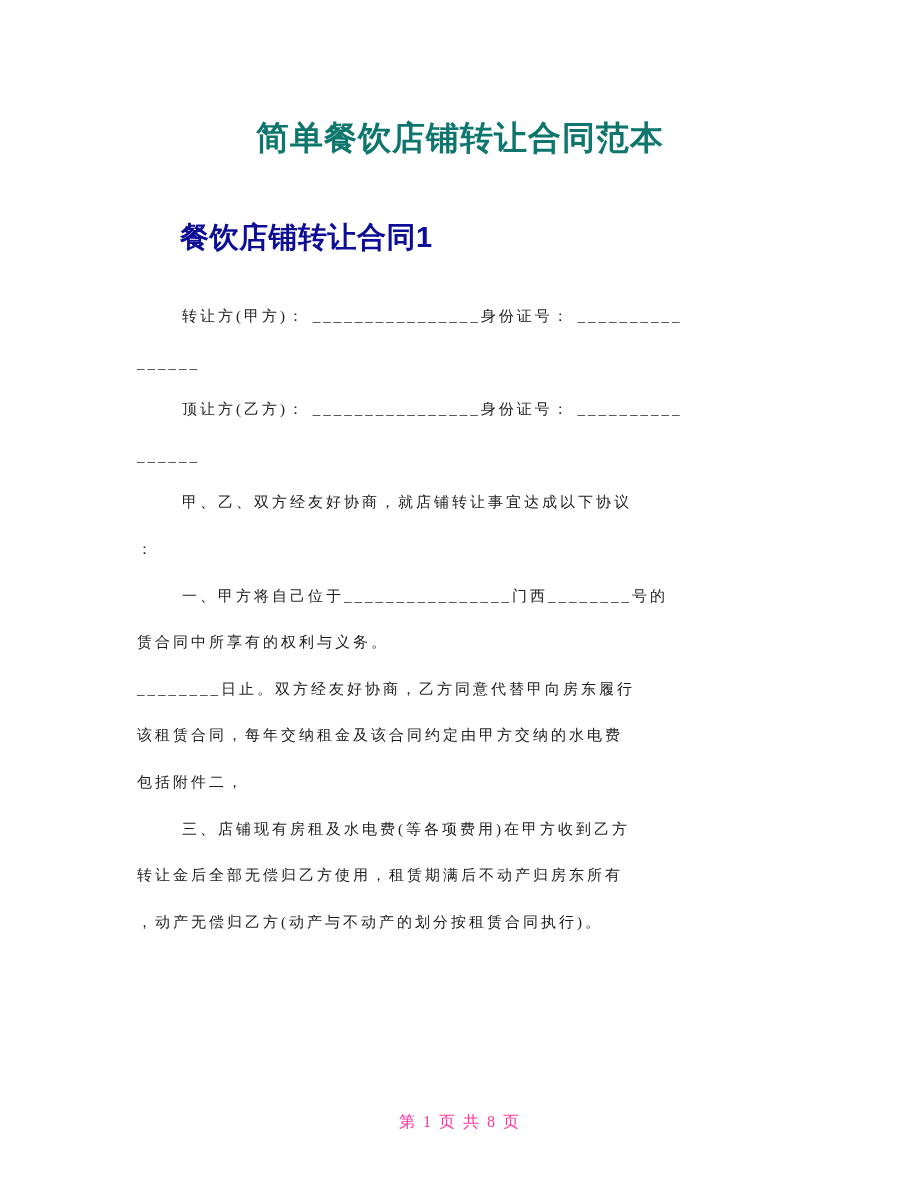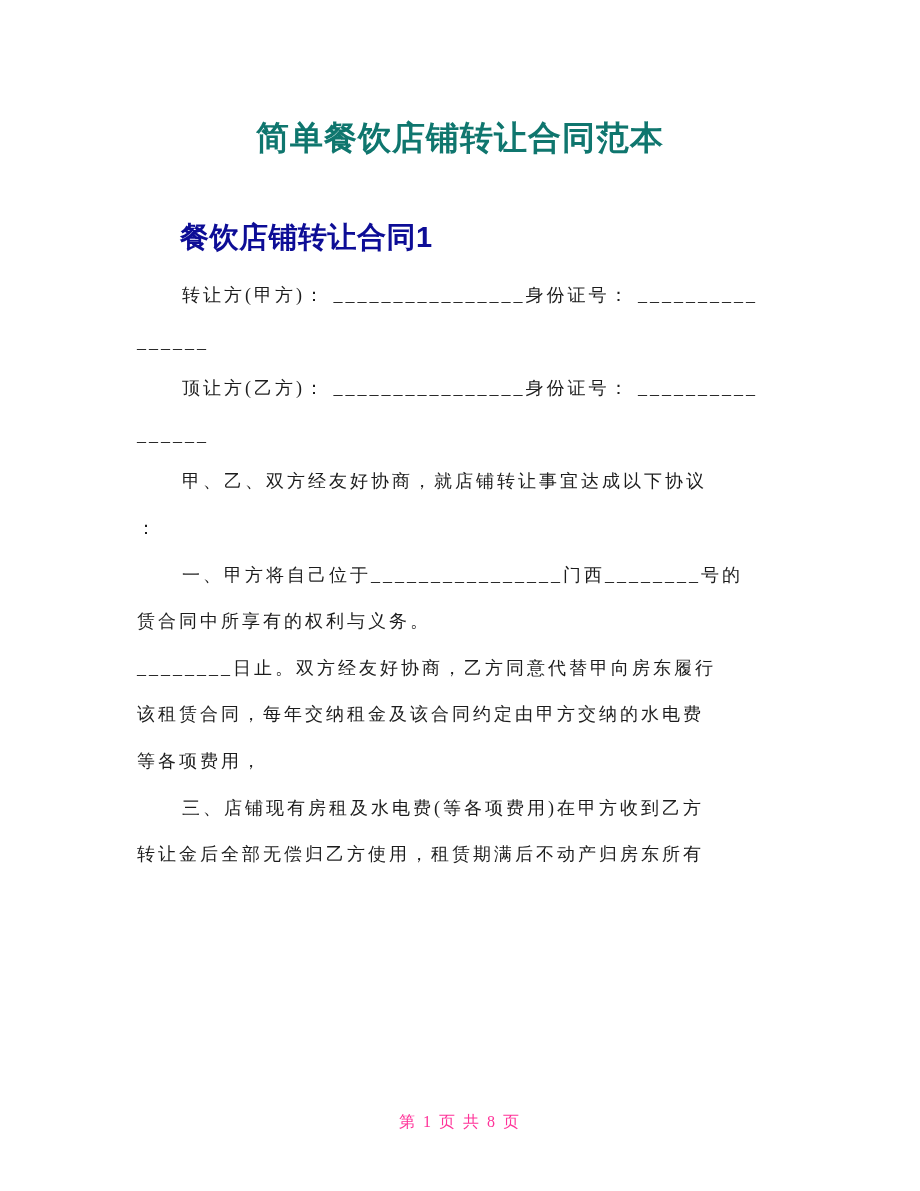--- a/index.html
+++ b/index.html
@@ -35,23 +35,23 @@
     font-family: "Liberation Sans", sans-serif;
     font-weight: bold;
     font-size: 29px;
     letter-spacing: 0.5px;
     color: #0d0d96;
     white-space: nowrap;
   }
   #body-lines {
     position: absolute;
     left: 137px;
-    top: 272px;
+    top: 293px;
     width: 655px;
-    font-size: 18px;
+    font-size: 15px;
     line-height: 46.6px;
     letter-spacing: 3px;
     color: #1c1c1c;
     font-weight: 400;
   }
   .doc-line {
     white-space: nowrap;
     height: 46.6px;
   }
   .doc-line.indent {
@@ -82,20 +82,21 @@
     <div class="doc-line indent">转让方(甲方)： ________________身份证号： __________</div>
     <div class="doc-line">______</div>
     <div class="doc-line indent">顶让方(乙方)： ________________身份证号： __________</div>
     <div class="doc-line">______</div>
     <div class="doc-line indent">甲、乙、双方经友好协商，就店铺转让事宜达成以下协议</div>
     <div class="doc-line">：</div>
     <div class="doc-line indent">一、甲方将自己位于________________门西________号的</div>
     <div class="doc-line">赁合同中所享有的权利与义务。</div>
     <div class="doc-line">________日止。双方经友好协商，乙方同意代替甲向房东履行</div>
     <div class="doc-line">该租赁合同，每年交纳租金及该合同约定由甲方交纳的水电费</div>
-    <div class="doc-line">等各项费用，</div>
+    <div class="doc-line">包括附件二，</div>
     <div class="doc-line indent">三、店铺现有房租及水电费(等各项费用)在甲方收到乙方</div>
     <div class="doc-line">转让金后全部无偿归乙方使用，租赁期满后不动产归房东所有</div>
+    <div class="doc-line">，动产无偿归乙方(动产与不动产的划分按租赁合同执行)。</div>
   </div>
 
   <div id="page-footer" style="color: rgb(255, 51, 153);">第 1 页 共 8 页</div>
 
 </div>
 
 </body></html>

